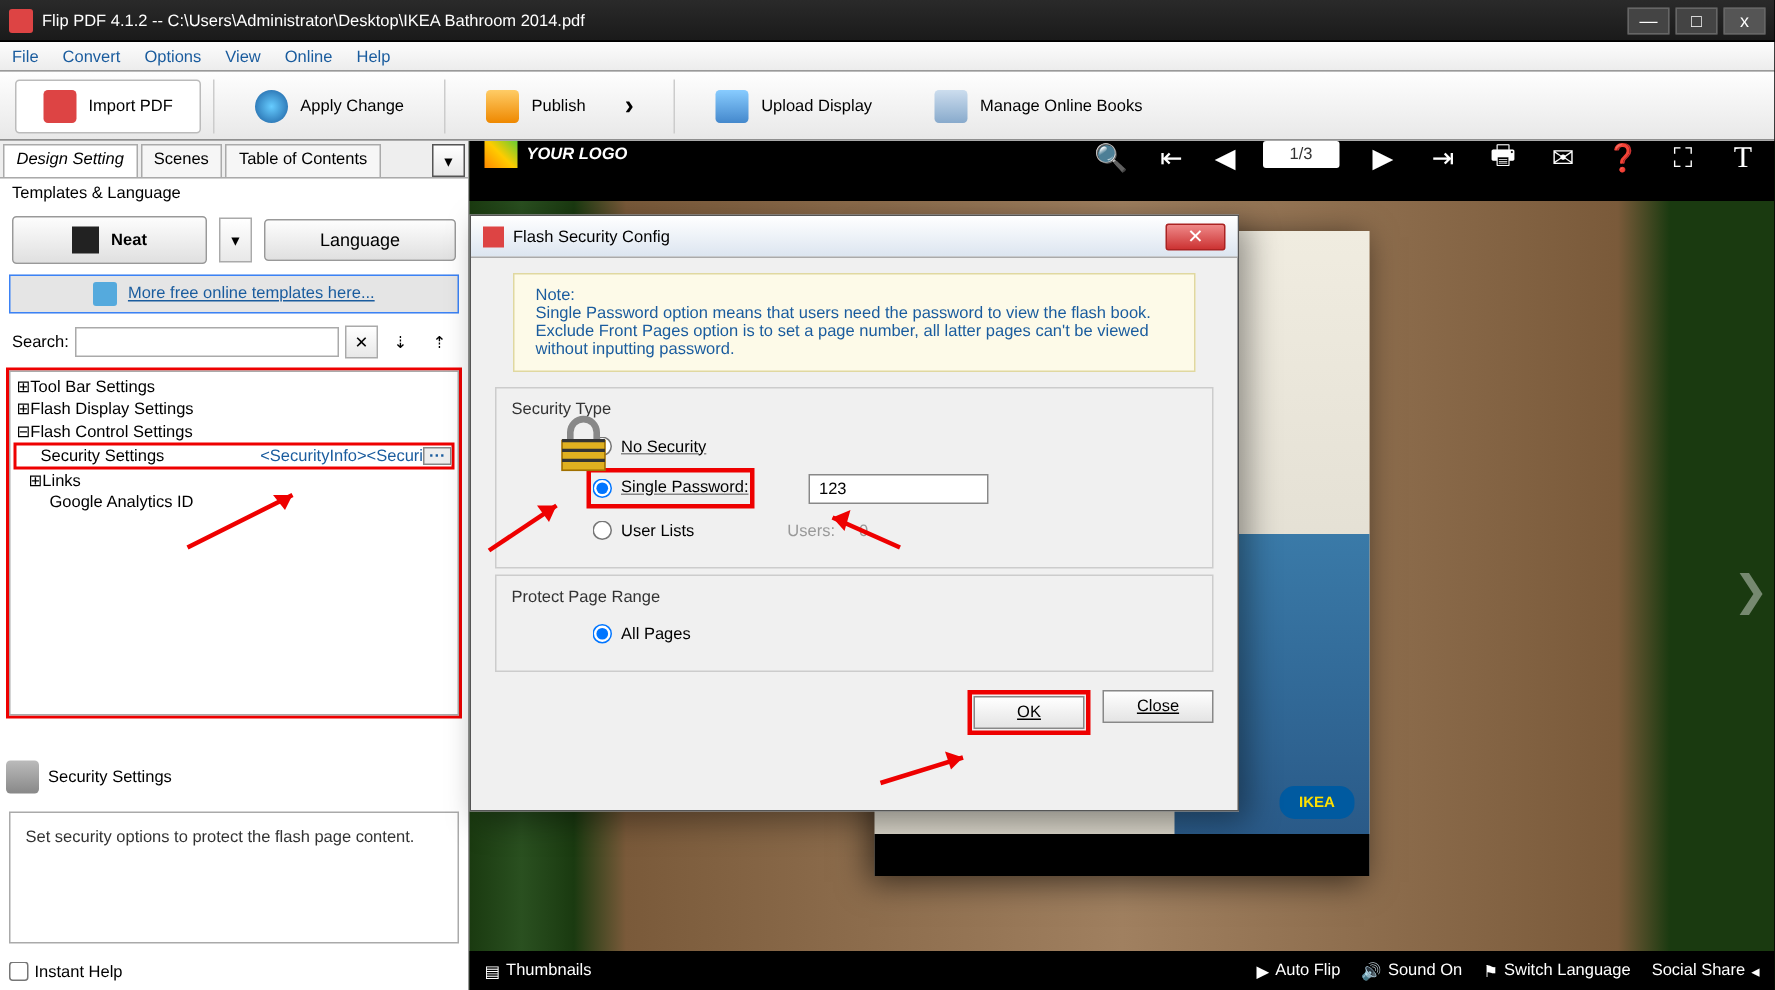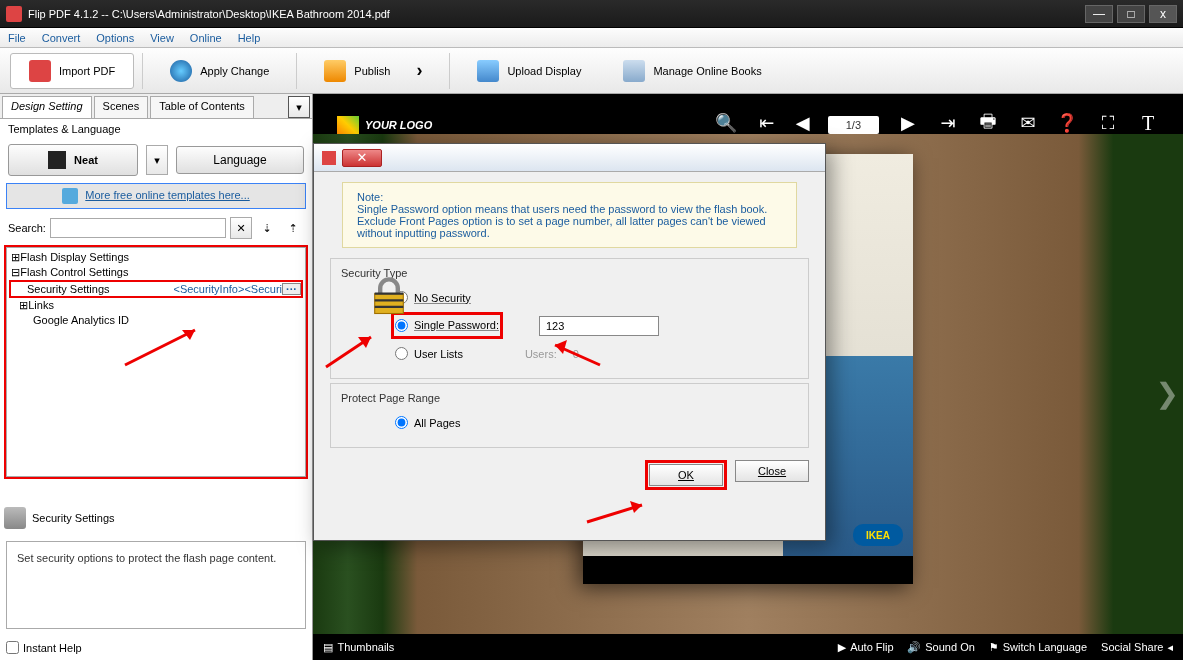--- a/index.html
+++ b/index.html
@@ -45,21 +45,21 @@
 .tree .ellips { border: 1px solid #888; padding: 0 3px; background: #eee; font-weight: bold; line-height: 10px; display: inline-block; }
 .redbox-outer { border: 2px solid #e00; margin: -1px; }
 
 .descbox { border: 1px solid #aaa; margin: 6px; padding: 6px; height: 88px; }
 .descttl { display: flex; align-items: center; gap: 6px; margin-bottom: 4px; padding: 2px 4px; }
 .descttl .ic { width: 22px; height: 22px; background: linear-gradient(#bbb,#888); border-radius: 3px; }
 .desctxt { padding: 4px; color: #333; }
 .instanthelp { margin: 6px; display: flex; align-items: center; gap: 4px; }
 
 .viewer { flex: 1; background: linear-gradient(90deg, #1a3a10 0%, #2a5020 4%, #1a3a10 8%, #7a5a3a 12%, #a08060 50%, #7a5a3a 88%, #1a3a10 92%); position: relative; }
-.vtoolbar { height: 40px; background: #000; display: flex; align-items: flex-end; padding: 0 24px; gap: 18px; }
+.vtoolbar { height: 40px; background: #000; display: flex; align-items: flex-start; padding: 0 10px; gap: 18px; }
 .vtoolbar .logo { display: flex; align-items: center; gap: 6px; color: #fff; font-size: 16px; font-style: italic; font-weight: bold; }
 .vtoolbar .spacer { flex: 1; }
 .vtoolbar .vicon { width: 22px; height: 22px; color: #fff; display: flex; align-items: center; justify-content: center; font-size: 18px; cursor: pointer; }
 .vtoolbar .pagebox { background: #fff; color: #333; padding: 3px 18px; border-radius: 2px; }
 .book { position: absolute; left: 270px; top: 60px; width: 330px; height: 430px; background: linear-gradient(#f0ece0,#d8d4c8); box-shadow: -4px 4px 20px rgba(0,0,0,0.6); }
 .book .blue { position: absolute; bottom: 28px; right: 0; width: 130px; height: 200px; background: linear-gradient(#3a7aa8,#2a5a88); }
 .book .strip { position: absolute; bottom: 0; left: 0; right: 0; height: 28px; background: #000; }
 .book .ikea { position: absolute; bottom: 38px; right: 10px; width: 50px; height: 22px; background: #005aa0; border-radius: 10px; display: flex; align-items: center; justify-content: center; color: #ffe000; font-weight: bold; font-size: 10px; }
 .vfooter { position: absolute; bottom: 0; left: 0; right: 0; height: 26px; background: #000; display: flex; align-items: center; padding: 0 10px; gap: 14px; color: #fff; }
 .vfooter .spacer { flex: 1; }
@@ -164,20 +164,21 @@
     </div>
     <div class="searchrow">
       <span>Search:</span>
       <input type="text" style="">
       <div class="iconbtn">✕</div>
       <div class="iconbtn" style="border:none;background:none">⇣</div>
       <div class="iconbtn" style="border:none;background:none">⇡</div>
     </div>
     <div class="redbox-outer" style="margin:0 4px">
     <div class="tree" style="border:1px solid #aaa;margin:0">
+      <div class="item">⊞<span>Tool Bar Settings</span></div>
       <div class="item">⊞<span>Flash Display Settings</span></div>
       <div class="item">⊟<span>Flash Control Settings</span></div>
       <div class="item sel" style="padding-left:16px">
         <span>Security Settings</span>
         <span class="val"><span>&lt;SecurityInfo&gt;&lt;Securi</span><span class="ellips">···</span></span>
       </div>
       <div class="item" style="padding-left:10px">⊞<span>Links</span></div>
       <div class="item" style="padding-left:24px"><span>Google Analytics ID</span></div>
     </div>
     </div>
@@ -227,20 +228,21 @@
       <span>🔊 <span>Sound On</span></span>
       <span>⚑ <span>Switch Language</span></span>
       <span><span>Social Share</span> ◂</span>
     </div>
   </div>
 </div>
 
 <div class="dialog">
   <div class="dlgtitle">
     <div class="ic"></div>
+    <div class="txt">Flash Security Config</div>
     <div class="close">✕</div>
   </div>
   <div class="note">
     <span>Note:</span><br>
     <span>Single Password option means that users need the password to view the flash book. Exclude Front Pages option is to set a page number, all latter pages can't be viewed without inputting password.</span>
   </div>
 
   <div class="fieldset" style="position:relative">
     <div class="legend">Security Type</div>
     <div class="lockicon">

